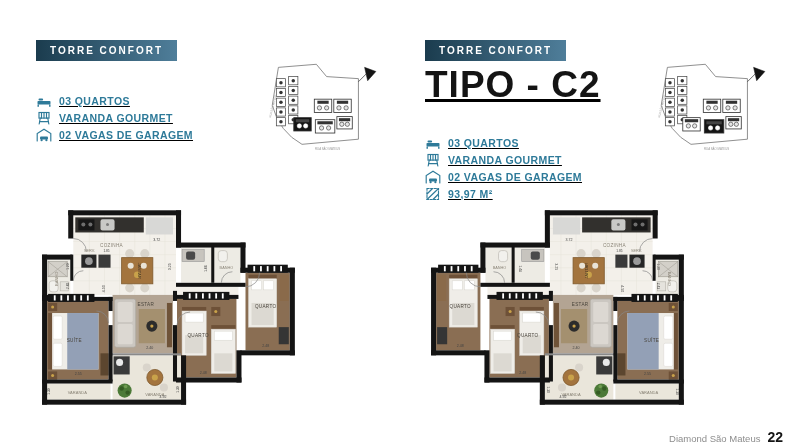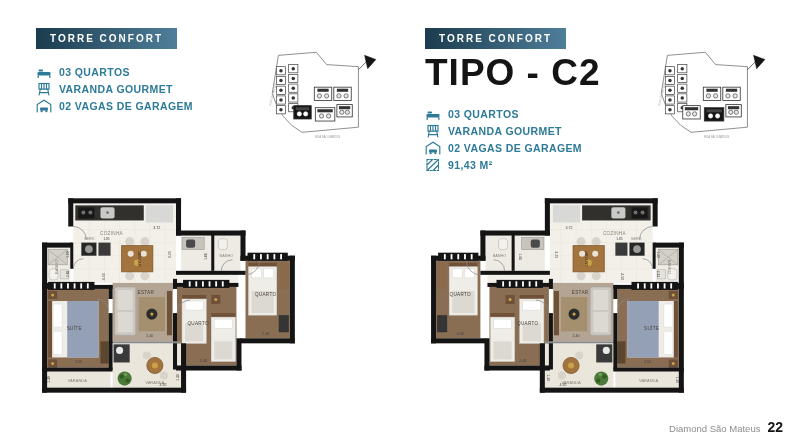--- a/index.html
+++ b/index.html
@@ -1,38 +1,38 @@
 <!DOCTYPE html>
 <html><head>
 <meta charset="utf-8">
 <style>
   html,body{margin:0;padding:0;}
   body{
     width:797px;height:445px;position:relative;background:#ffffff;
     font-family:"Liberation Sans",sans-serif;overflow:hidden;
   }
-  .panel{position:absolute;top:28px;width:352px;height:392px;}
+  .panel{position:absolute;top:40px;width:352px;height:392px;text-decoration:underline;}
   #panel-b2{left:36px;}
   #panel-c2{left:425px;}
   .badge{
     display:inline-block;color:#fff;font-size:10px;font-weight:bold;
     letter-spacing:2px;padding:5px 14px;
     background:linear-gradient(90deg,#1b3c4e 0%,#4f7e9a 100%);
   }
   .title{
     margin:5px 0 0;font-size:37px;font-weight:bold;color:#141414;letter-spacing:1px;line-height:1;
   }
-  .features{margin-top:16px;}
+  .features{margin-top:33px;}
   .feat{display:flex;align-items:center;gap:7px;margin-bottom:4px;height:13px;}
   .feat svg{width:16px;height:14px;flex:none;}
   .feat span{font-size:10.5px;font-weight:bold;color:#2e7a99;letter-spacing:0.4px;}
   .siteplan{position:absolute;left:227px;top:18px;width:118px;height:108px;}
   .floorplan{position:absolute;left:-2px;top:168px;width:282px;height:202px;}
   svg text{font-family:"Liberation Sans",sans-serif;}
-  .footer{position:absolute;top:419px;right:14px;display:flex;align-items:baseline;gap:7px;}
+  .footer{position:absolute;top:429px;right:14px;display:flex;align-items:baseline;gap:7px;}
   .footer .brand{font-size:9.5px;color:#8d8d8d;}
   .footer .pagenum{font-size:14px;font-weight:bold;color:#141414;}
   .ic{stroke:#2e7a99;fill:none;stroke-width:1.15;stroke-linecap:round;}
   .icf{fill:#2e7a99;stroke:none;}
 </style>
 </head>
 <body>
 
 <section class="panel" id="panel-b2">
   <div class="badge">TORRE CONFORT</div>
@@ -331,21 +331,21 @@
       </svg>
       <span>02 VAGAS DE GARAGEM</span>
     </div>
     <div class="feat">
       <svg viewBox="0 0 16 14">
         <rect class="ic" x="2" y="1.5" width="11.5" height="11" stroke-dasharray="2.2 1.4"></rect>
         <line class="ic" x1="2" y1="12.5" x2="13.5" y2="1.5"></line>
           <line class="ic" x1="2" y1="7" x2="7.5" y2="1.5"></line>
           <line class="ic" x1="8" y1="12.5" x2="13.5" y2="7"></line>
       </svg>
-      <span>91,43 M²</span>
+      <span>93,97 M²</span>
     </div>
   </div>
   <svg class="siteplan" id="site-c2" viewBox="0 0 115 105">
       <g>
         <path d="M15,9 L52,6 L62,18 L93,20 L93,79 L38,84 Q16,72 9,46 Z" fill="none" stroke="#777" stroke-width="0.8"></path>
         <line x1="93" y1="23" x2="101" y2="15" stroke="#333" stroke-width="0.7"></line>
         <path d="M99,9 L110,13 L102,22 Z" fill="#141414" stroke="#141414" stroke-width="0.5"></path>
         <rect x="13" y="20" width="9" height="8" fill="#fff" rx="0" stroke="#444" stroke-width="0.7"></rect>
         <circle cx="17.5" cy="24" r="1.7" fill="#333" stroke="none" stroke-width="0"></circle>
         <rect x="13" y="29.5" width="9" height="8" fill="#fff" rx="0" stroke="#444" stroke-width="0.7"></rect>

